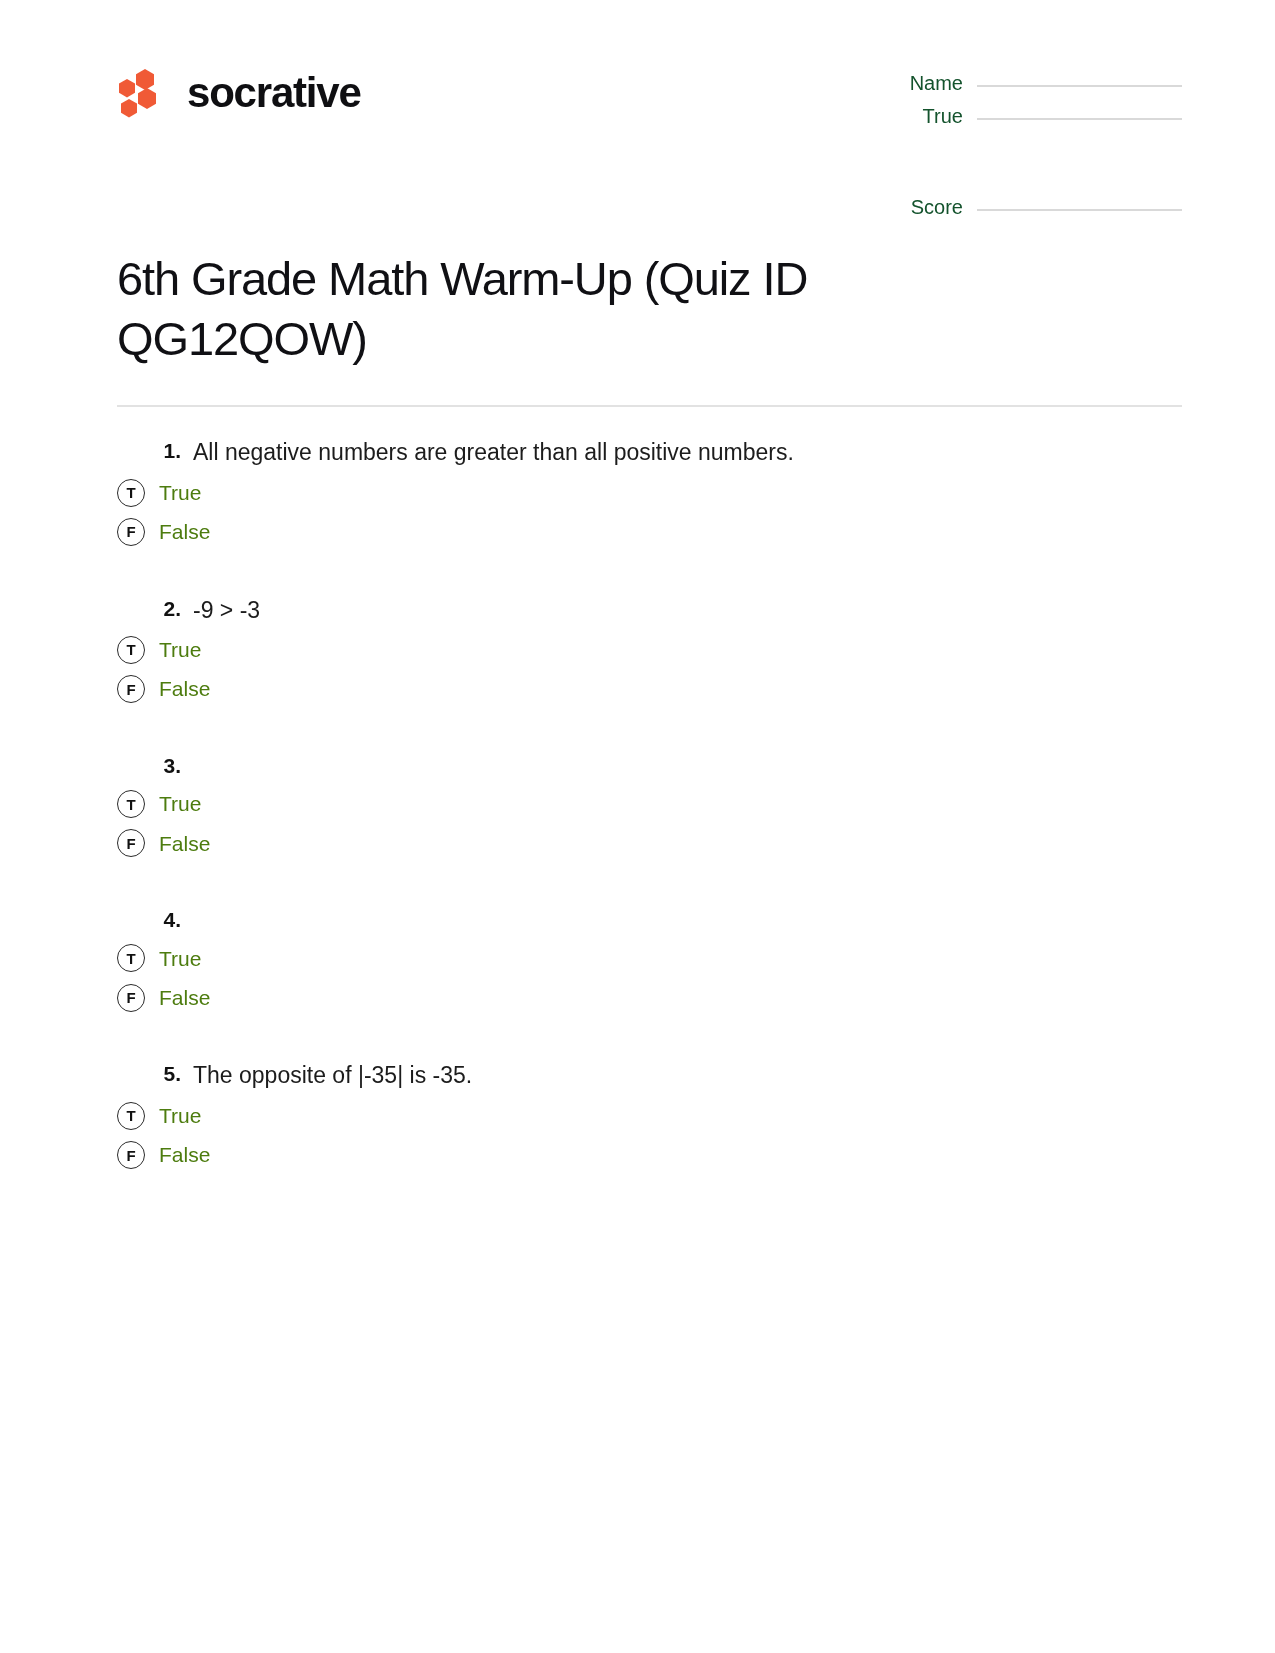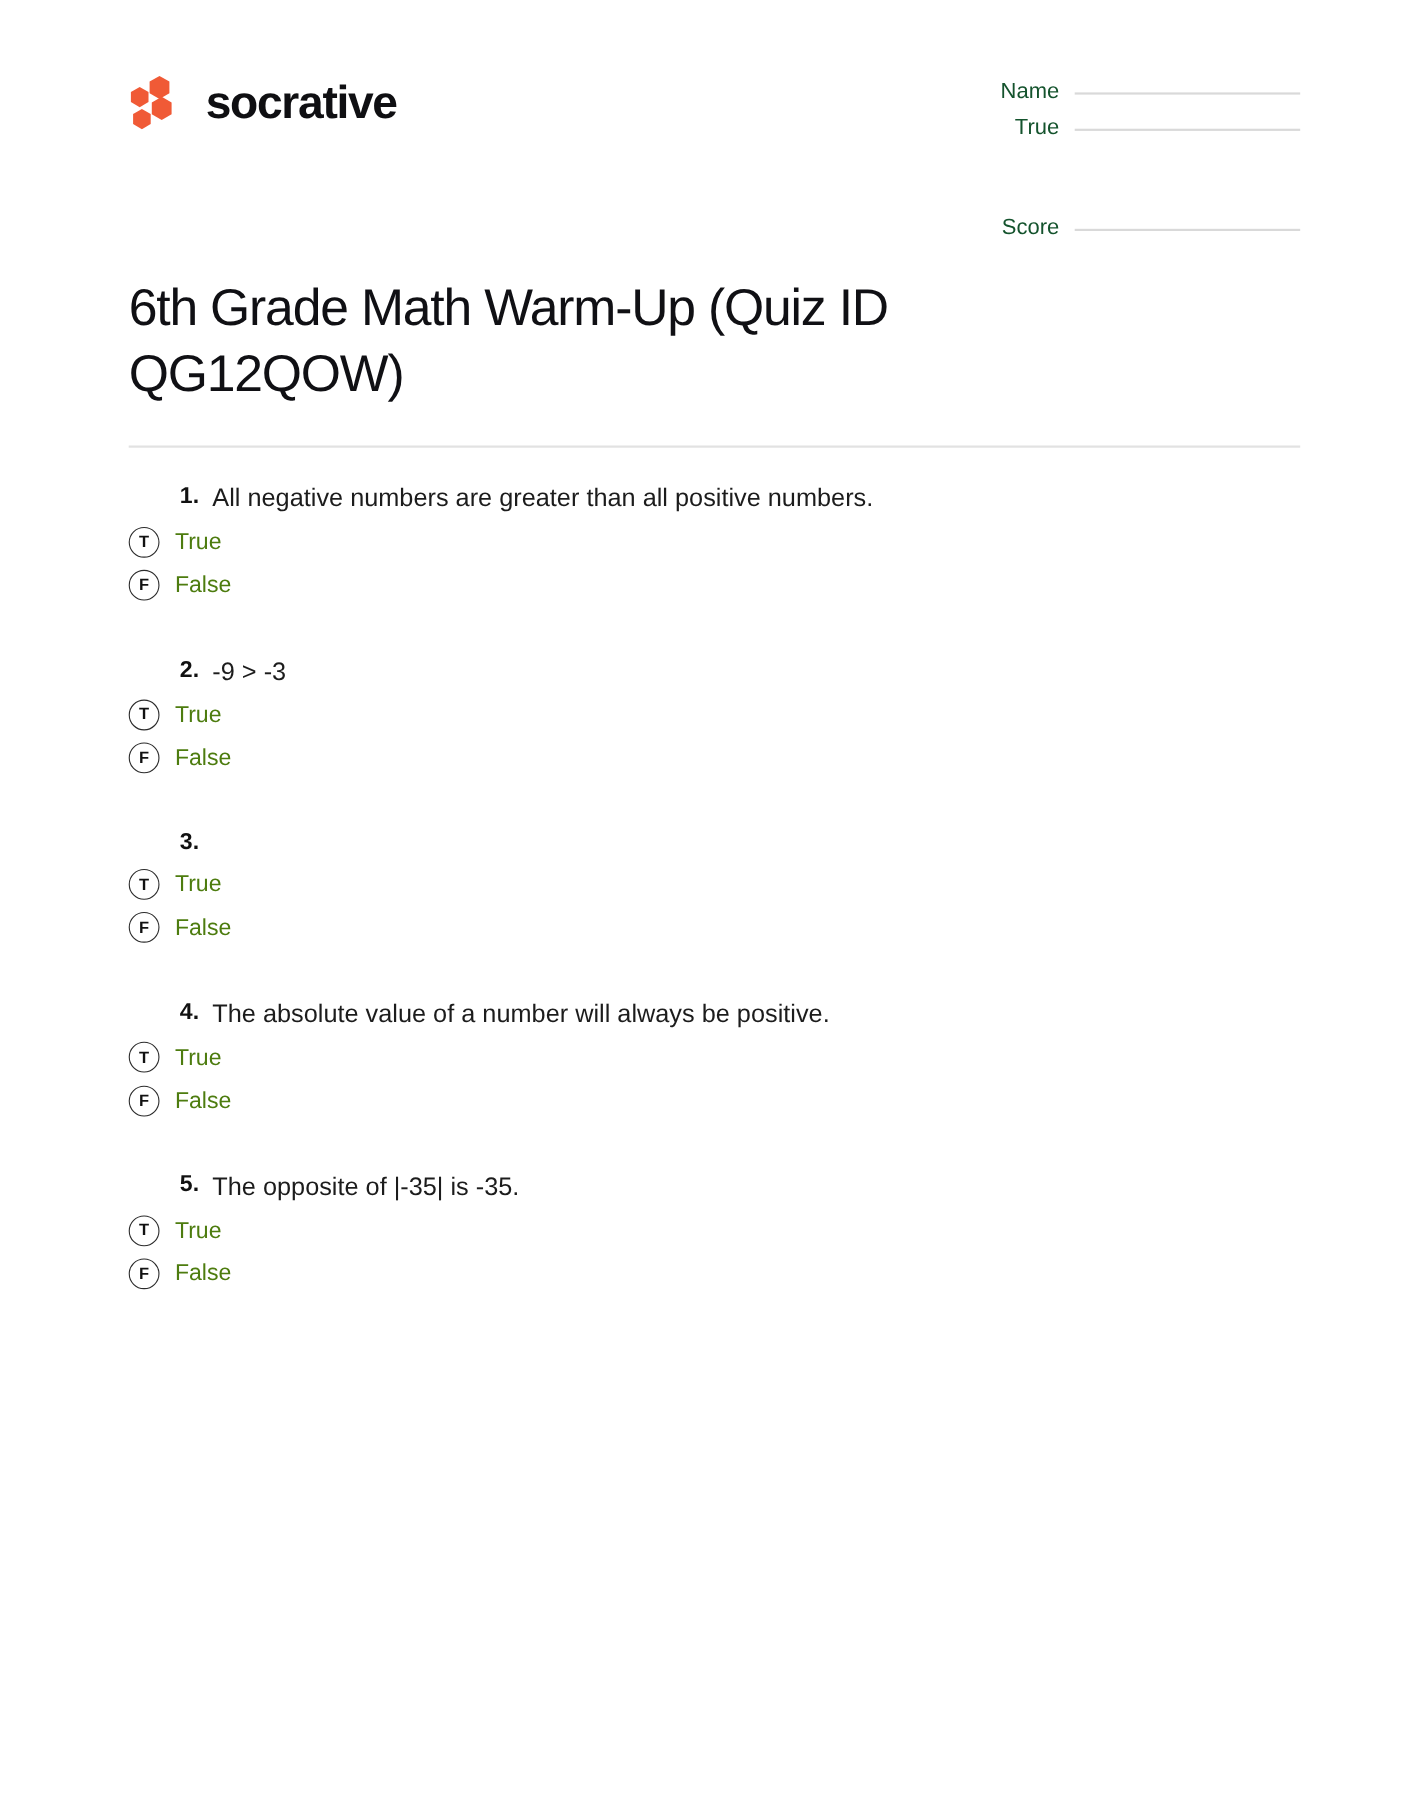--- a/index.html
+++ b/index.html
@@ -254,21 +254,20 @@
         <div class="option">
           <span class="opt-bubble">F</span>
           <span class="opt-label">False</span>
         </div>
       </div>
     </div>
 
     <div class="question">
       <div class="q-head">
         <span class="q-num">4.</span>
-        <span class="q-text">The absolute value of a number will always be positive.</span>
       </div>
       <div class="options">
         <div class="option">
           <span class="opt-bubble">T</span>
           <span class="opt-label">True</span>
         </div>
         <div class="option">
           <span class="opt-bubble">F</span>
           <span class="opt-label">False</span>
         </div>

